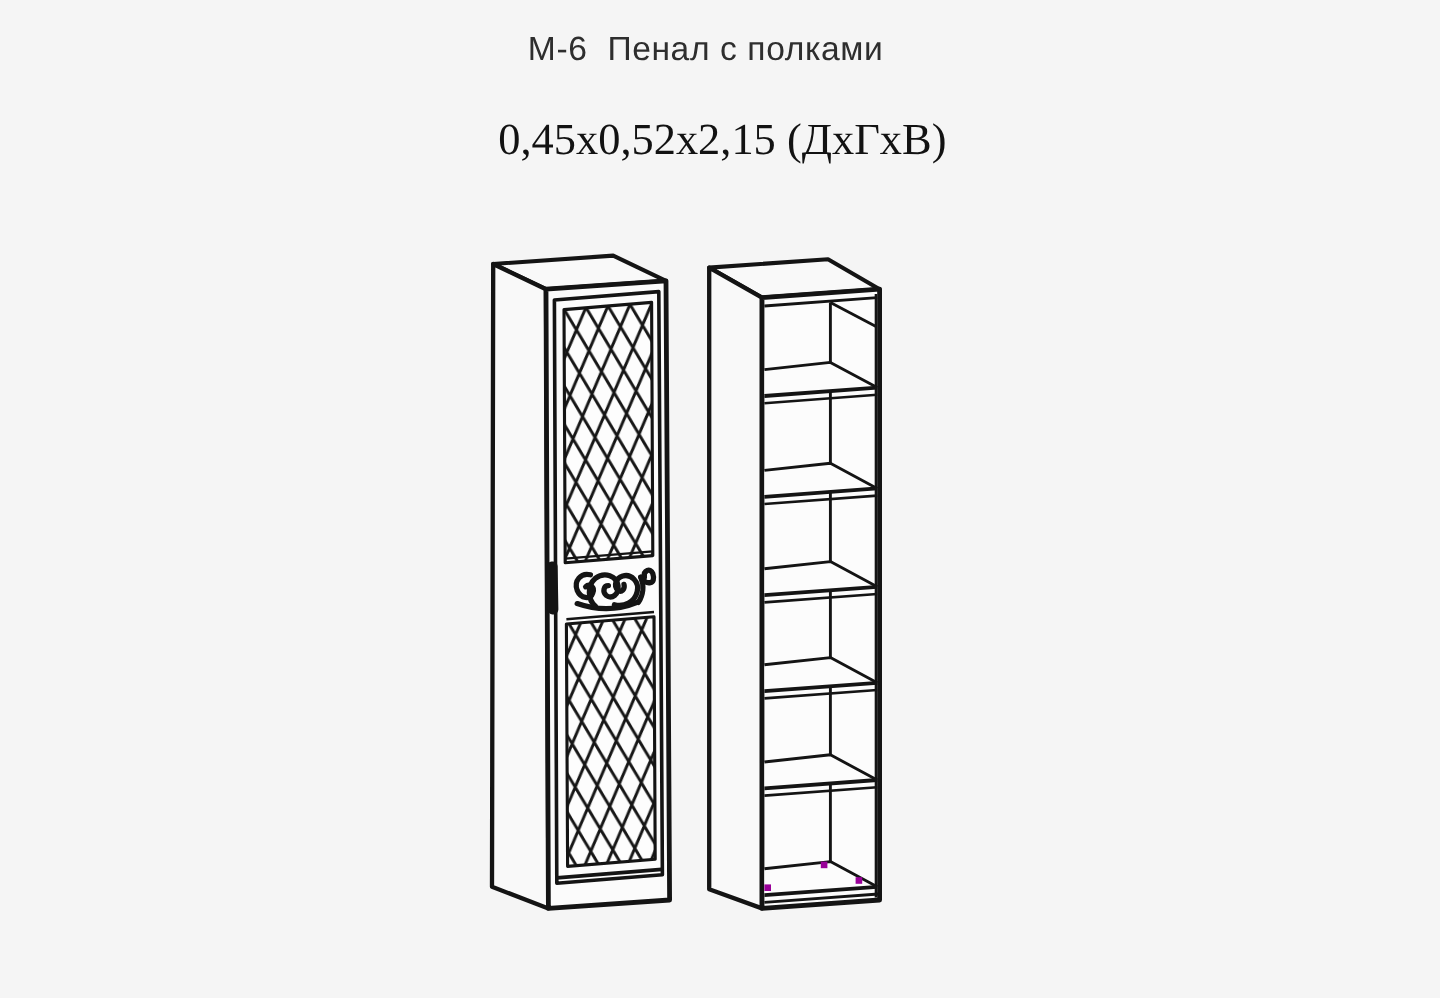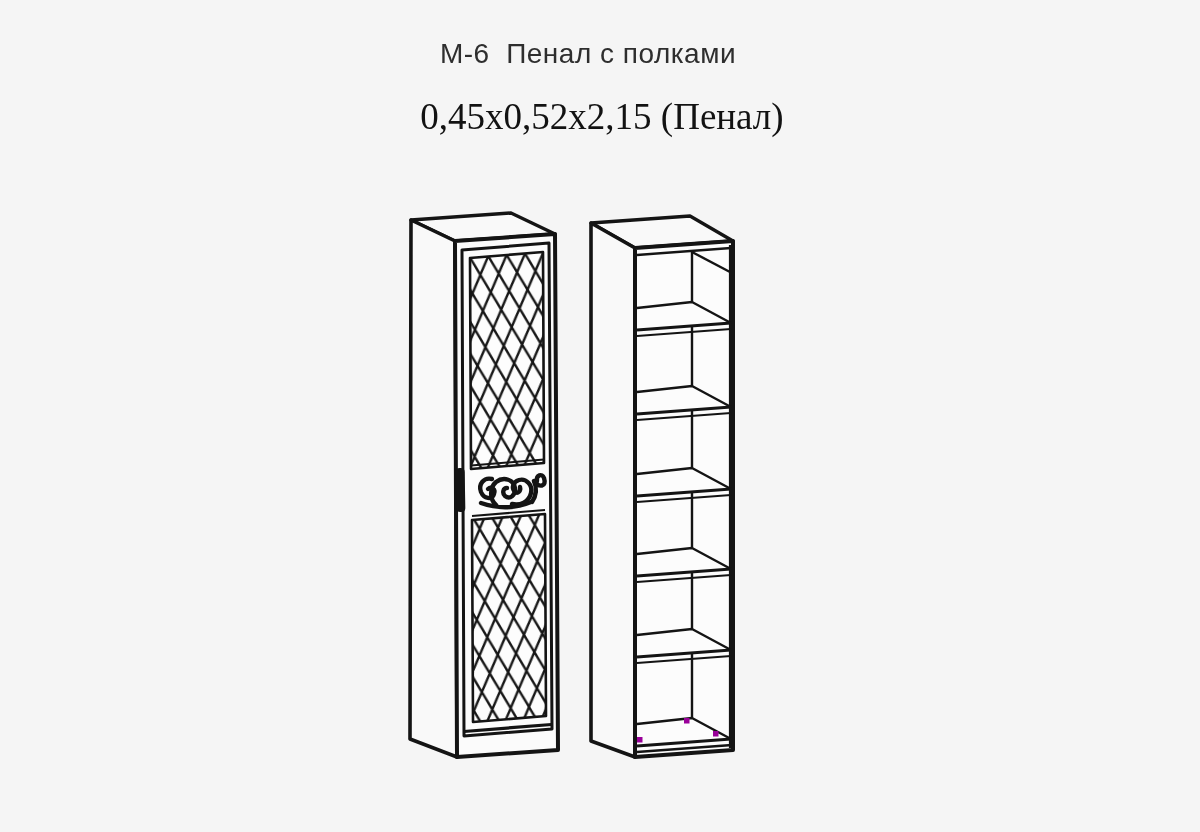--- a/index.html
+++ b/index.html
@@ -2,38 +2,38 @@
 <html><head>
 <meta charset="utf-8">
 <style>
   html,body{margin:0;padding:0;}
   body{
     width:1200px;height:832px;position:relative;overflow:hidden;
     background:#f5f5f5;
     font-family:"Liberation Sans",sans-serif;
   }
   .title-line{
-    position:absolute;left:388px;top:38px;width:400px;
+    position:absolute;left:388px;top:25px;width:400px;
     text-align:center;font-size:28px;color:#2e2e2e;
     font-family:"Liberation Sans",sans-serif;
     white-space:pre;letter-spacing:0.5px;
   }
   .dims-line{
     position:absolute;left:402px;top:95px;width:400px;
     text-align:center;font-size:37px;color:#121212;
     font-family:"Liberation Serif",serif;
     white-space:pre;
   }
   .drawing-svg{position:absolute;left:0;top:0;}
 </style>
 </head>
 <body>
 
 <div class="title-line">М-6  Пенал с полками</div>
-<div class="dims-line">0,45x0,52x2,15 (Пенал)</div>
+<div class="dims-line">0,45x0,52x2,15 (ДхГхВ)</div>
 
 <svg class="drawing-svg" width="1200" height="832" viewBox="0 0 1200 832">
   <defs>
     <pattern id="diamonds" patternUnits="userSpaceOnUse" width="18.4" height="36.2" patternTransform="rotate(-4)">
       <path d="M9.2,0 L18.4,18.1 L9.2,36.2 L0,18.1 Z" fill="none" stroke="#161616" stroke-width="2.4"></path>
     </pattern>
   </defs>
 
   <g stroke-linejoin="round">
 

